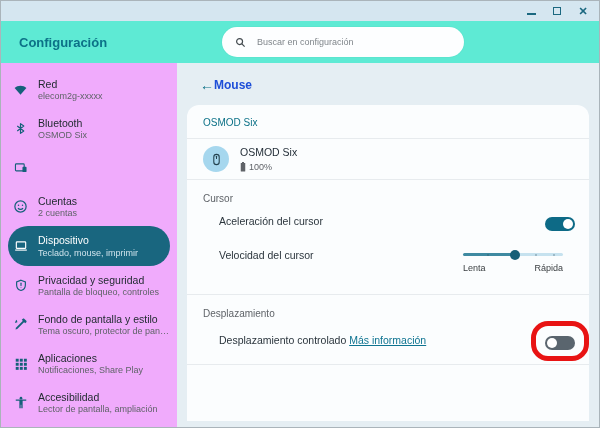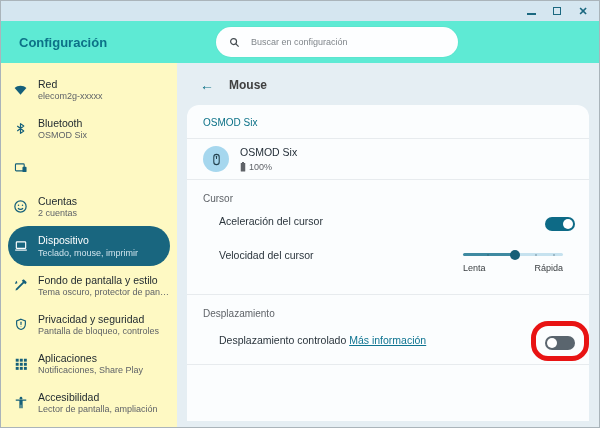--- a/index.html
+++ b/index.html
@@ -19,50 +19,50 @@
   .winctl .minus { width:9px; border-bottom:2px solid #1b6880; margin-top:6px; }
   .winctl .square { width:8px; height:8px; border:1.8px solid #1b6880; }
   .winctl .cross { font-size:11px; font-weight:bold; line-height:1; }
   
   .header {
     height:42px; background:#5eead4; position:relative; display:flex;
     align-items:center; flex:0 0 auto;
   }
   .app-title { color:#0c7187; font-size:13px; font-weight:bold; margin-left:18px; }
   .search-pill {
-    position:absolute; left:215px; top:6px; width:242px; height:30px;
+    position:absolute; left:221px; top:6px; width:242px; height:30px;
     background:#fdfeff; border-radius:15px; display:flex; align-items:center;
     padding-left:13px; box-shadow:0 0 0 1px rgba(0,0,0,0.02);
   }
   .search-pill svg { flex:0 0 auto; }
   .search-placeholder { color:#80868b; font-size:9px; margin-left:11px; }
   
   .body { flex:1; display:flex; overflow:hidden; }
-  .sidebar { width:176px; background:#fef9c3; padding-top:7px; flex:0 0 auto; }
+  .sidebar { width:176px; background:#f0abfc; padding-top:7px; flex:0 0 auto; }
   .side-item {
     height:39px; display:flex; align-items:center; padding-left:11px;
     cursor:pointer;
   }
   .side-icon { width:17px; height:17px; color:#15607a; flex:0 0 auto; margin-right:9px; display:flex; align-items:center; justify-content:center; }
   .side-text { overflow:hidden; padding-right:6px; }
   .side-label { font-size:10.5px; color:#222b31; white-space:nowrap; }
   .side-sub { font-size:9px; color:#5f6368; margin-top:1.5px; white-space:nowrap;
     overflow:hidden; text-overflow:ellipsis; max-width:132px; }
   .side-item.selected {
     background:#19667f; border-radius:20px; margin:0 7px; padding-left:4px;
     height:40px;
   }
   .side-item.selected .side-icon { color:#fff; }
   .side-item.selected .side-label { color:#fff; }
   .side-item.selected .side-sub { color:#cfe3ec; }
   
   .content { flex:1; position:relative; overflow:hidden; }
   .back-row { display:flex; align-items:center; padding:15px 0 0 23px; }
   .back-arrow { color:#0c7187; font-size:14px; line-height:1; cursor:pointer; }
-  .page-title { color:#404040; font-size:12px; font-weight:bold; margin-left:15px; }
+  .page-title { color:#1d4ed8; font-size:12px; font-weight:bold; margin-left:0; }
   .card {
     margin:13px 10px 0 10px; background:#fbfdfe; border-radius:12px 12px 0 0;
     height:calc(100% - 48px); overflow:hidden;
   }
   .card-header {
     color:#0c7187; font-size:10px; padding:12px 16px 10px 16px;
     border-bottom:1px solid #e7ebee;
   }
   .device-row {
     display:flex; align-items:center; padding:7px 16px;
@@ -204,43 +204,43 @@
             </svg>
         </span>
         <span class="side-text">
           <div class="side-label">Dispositivo</div>
           <div class="side-sub">Teclado, mouse, imprimir</div>
         </span>
       </div>
 
       <div class="side-item">
         <span class="side-icon">
+          <svg width="14" height="15" viewBox="0 0 24 24" fill="none" stroke="currentColor" stroke-width="2">
+              <path d="M12 3l7.5 3v5.2c0 4.6-3.2 8.2-7.5 9.3-4.3-1.1-7.5-4.7-7.5-9.3V6L12 3z"></path>
+              <path d="M12 8v4" stroke-linecap="round"></path>
+              <circle cx="12" cy="15" r="0.8" fill="currentColor" stroke="none"></circle>
+            </svg>
+        </span>
+        <span class="side-text">
+          <div class="side-label">Privacidad y seguridad</div>
+          <div class="side-sub">Pantalla de bloqueo, controles</div>
+        </span>
+      </div>
+
+      <div class="side-item">
+        <span class="side-icon">
           <svg width="15" height="15" viewBox="0 0 24 24" fill="currentColor">
               <path d="M4 20l2.8-.7 12-12-2.1-2.1-12 12L4 20z"></path>
               <path d="M14 4.5L19.5 10l1.8-1.8c.6-.6.6-1.5 0-2.1L17.9 2.7c-.6-.6-1.5-.6-2.1 0L14 4.5z"></path>
               <path d="M3 9.5l4-1-1-4-1.6 1.4L3 9.5z"></path>
             </svg>
         </span>
         <span class="side-text">
           <div class="side-label">Fondo de pantalla y estilo</div>
           <div class="side-sub">Tema oscuro, protector de pant...</div>
-        </span>
-      </div>
-
-      <div class="side-item">
-        <span class="side-icon">
-          <svg width="14" height="15" viewBox="0 0 24 24" fill="none" stroke="currentColor" stroke-width="2">
-              <path d="M12 3l7.5 3v5.2c0 4.6-3.2 8.2-7.5 9.3-4.3-1.1-7.5-4.7-7.5-9.3V6L12 3z"></path>
-              <path d="M12 8v4" stroke-linecap="round"></path>
-              <circle cx="12" cy="15" r="0.8" fill="currentColor" stroke="none"></circle>
-            </svg>
-        </span>
-        <span class="side-text">
-          <div class="side-label">Privacidad y seguridad</div>
-          <div class="side-sub">Pantalla de bloqueo, controles</div>
         </span>
       </div>
 
       <div class="side-item">
         <span class="side-icon">
           <svg width="14" height="14" viewBox="0 0 24 24" fill="currentColor">
               <g>
                 <rect x="3" y="3" width="5" height="5"></rect>
                 <rect x="10" y="3" width="5" height="5"></rect>
                 <rect x="17" y="3" width="5" height="5"></rect>

